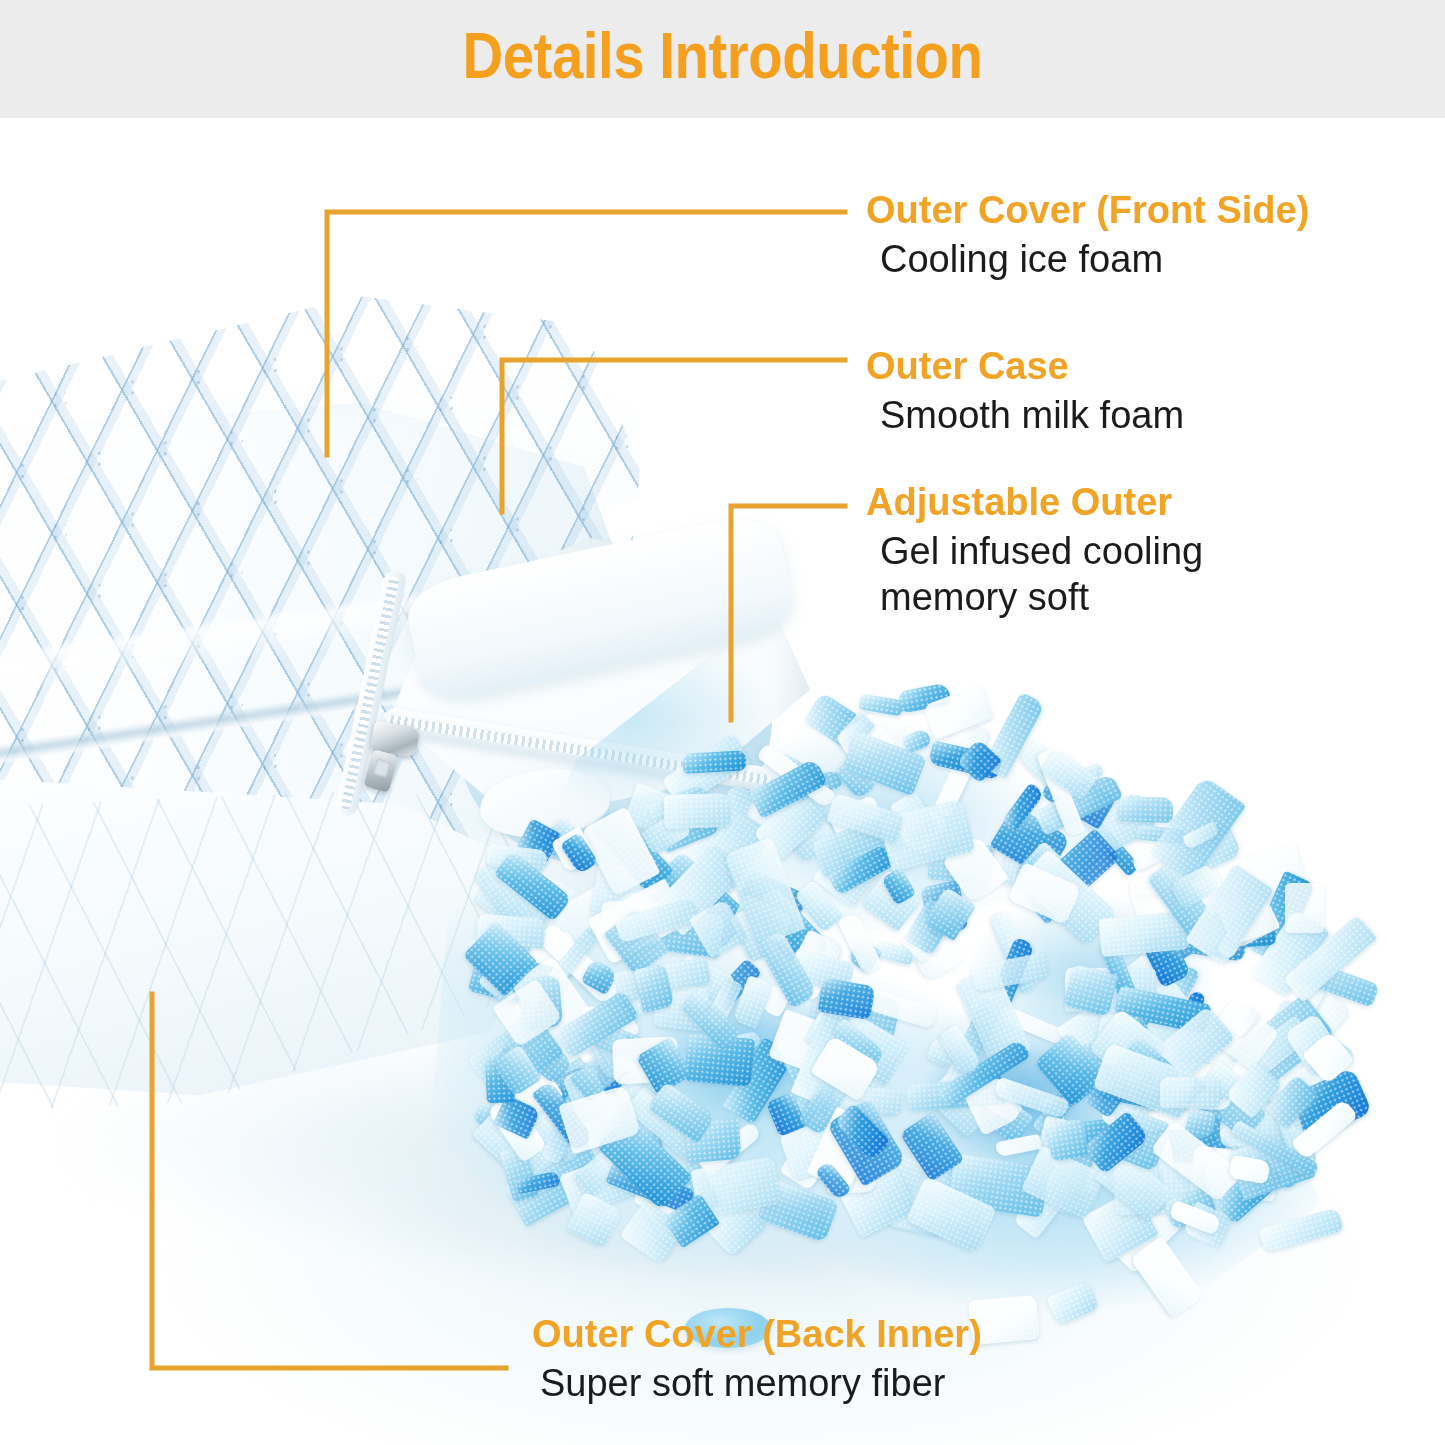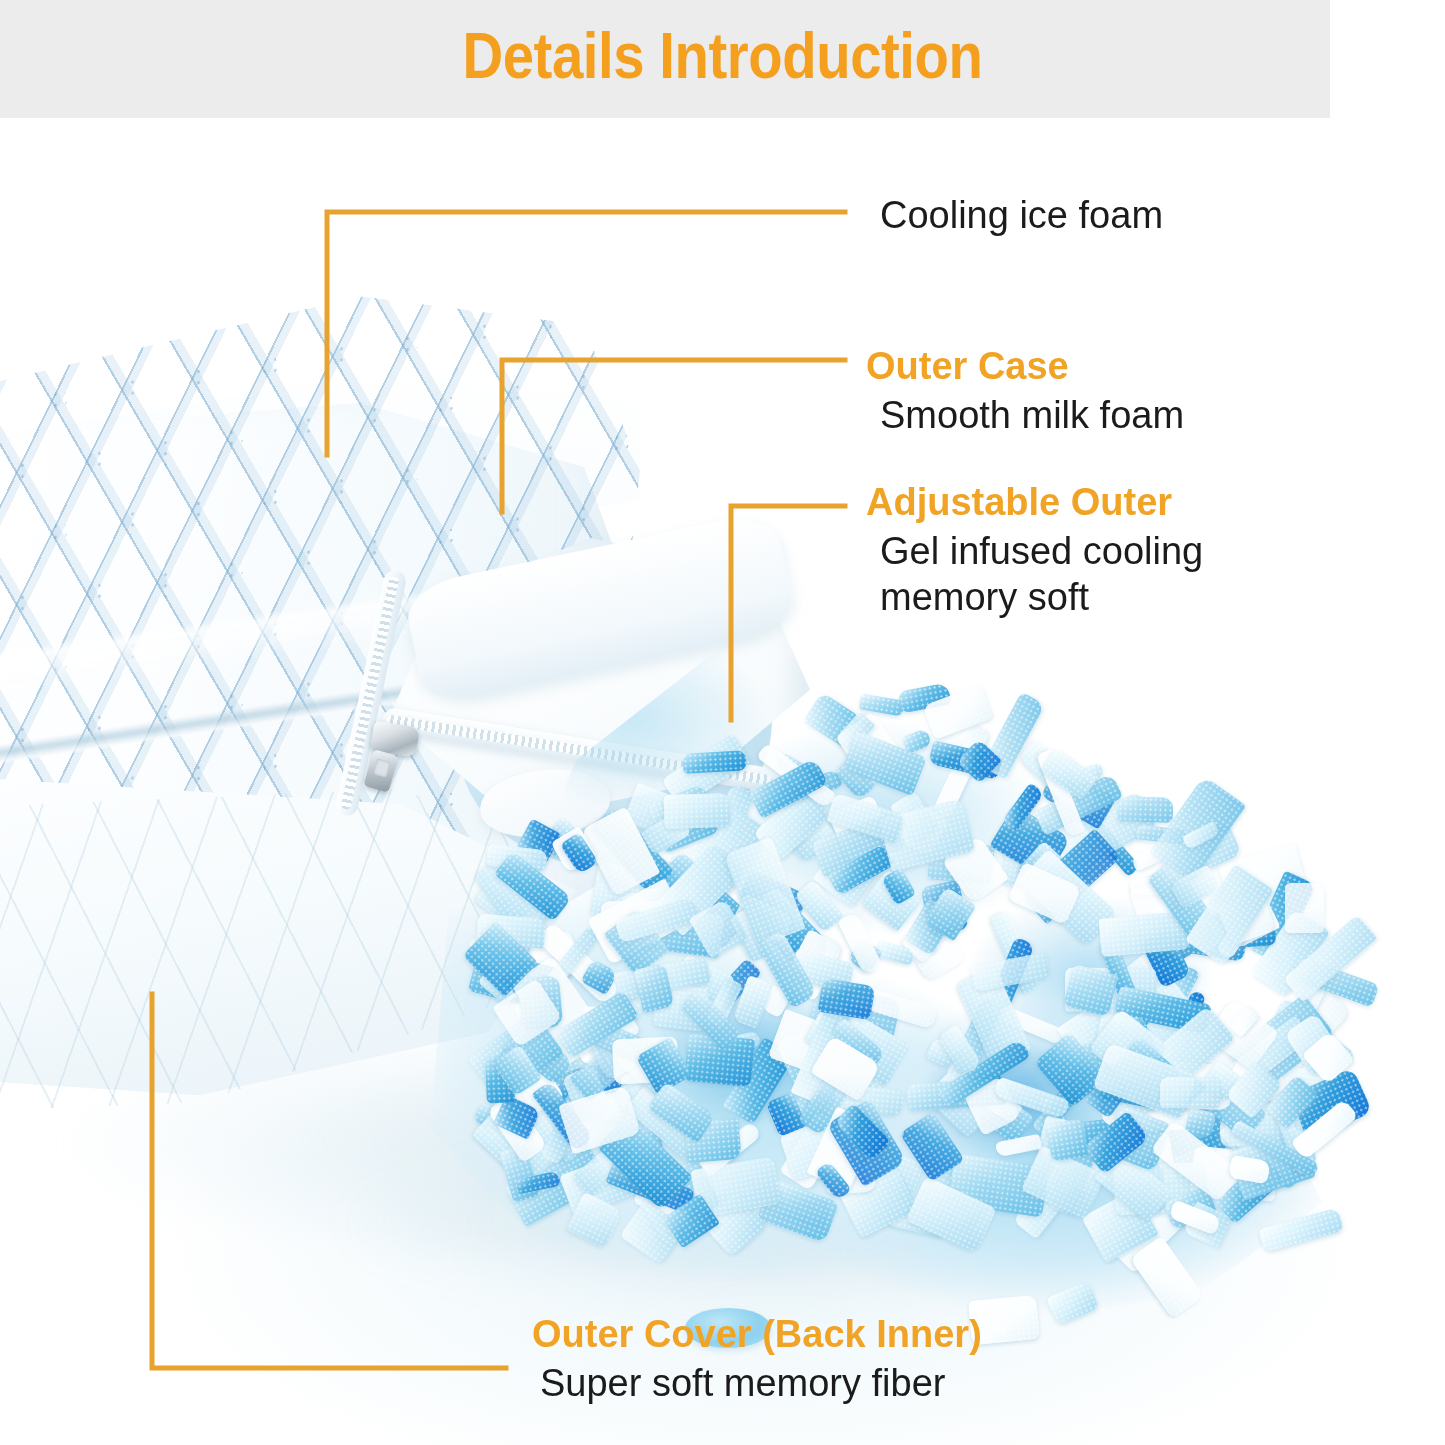--- a/index.html
+++ b/index.html
@@ -7,21 +7,21 @@
   body{
     width:1445px;height:1445px;
     background:#ffffff;
     font-family:"Liberation Sans", sans-serif;
     overflow:hidden;
   }
   #stage{position:relative;width:1445px;height:1445px;overflow:hidden;background:#fff;}
 
   
   .header-band{
-    position:absolute;left:0;top:0;width:1330px;height:118px;
+    position:absolute;left:0;top:0;width:1445px;height:118px;
     background:#ececec;
     border-bottom:1px solid #e2e2e2;
   }
   .header-title{
     position:absolute;left:0;top:16px;width:1445px;
     text-align:center;
     font-family:"Liberation Sans", sans-serif;
     font-weight:bold;
     font-size:64px;
     line-height:80px;
@@ -683,20 +683,21 @@
   <svg class="leaders" viewBox="0 0 1445 1445">
     <g id="leader-paths" fill="none" stroke="#E8A22E" stroke-width="5" stroke-linecap="square">
         <polyline points="327,455 327,212 845,212"></polyline>
         <polyline points="502,512 502,360 845,360"></polyline>
         <polyline points="731,720 731,506 845,506"></polyline>
         <polyline points="152,994 152,1368 506,1368"></polyline>
       </g>
   </svg>
 
   <div class="callout" id="callout-front">
+    <div class="c-title">Outer Cover (Front Side)</div>
     <div class="c-sub">Cooling ice foam</div>
   </div>
 
   <div class="callout" id="callout-inner">
     <div class="c-title">Outer Case</div>
     <div class="c-sub">Smooth milk foam</div>
   </div>
 
   <div class="callout" id="callout-fill">
     <div class="c-title">Adjustable Outer</div>

